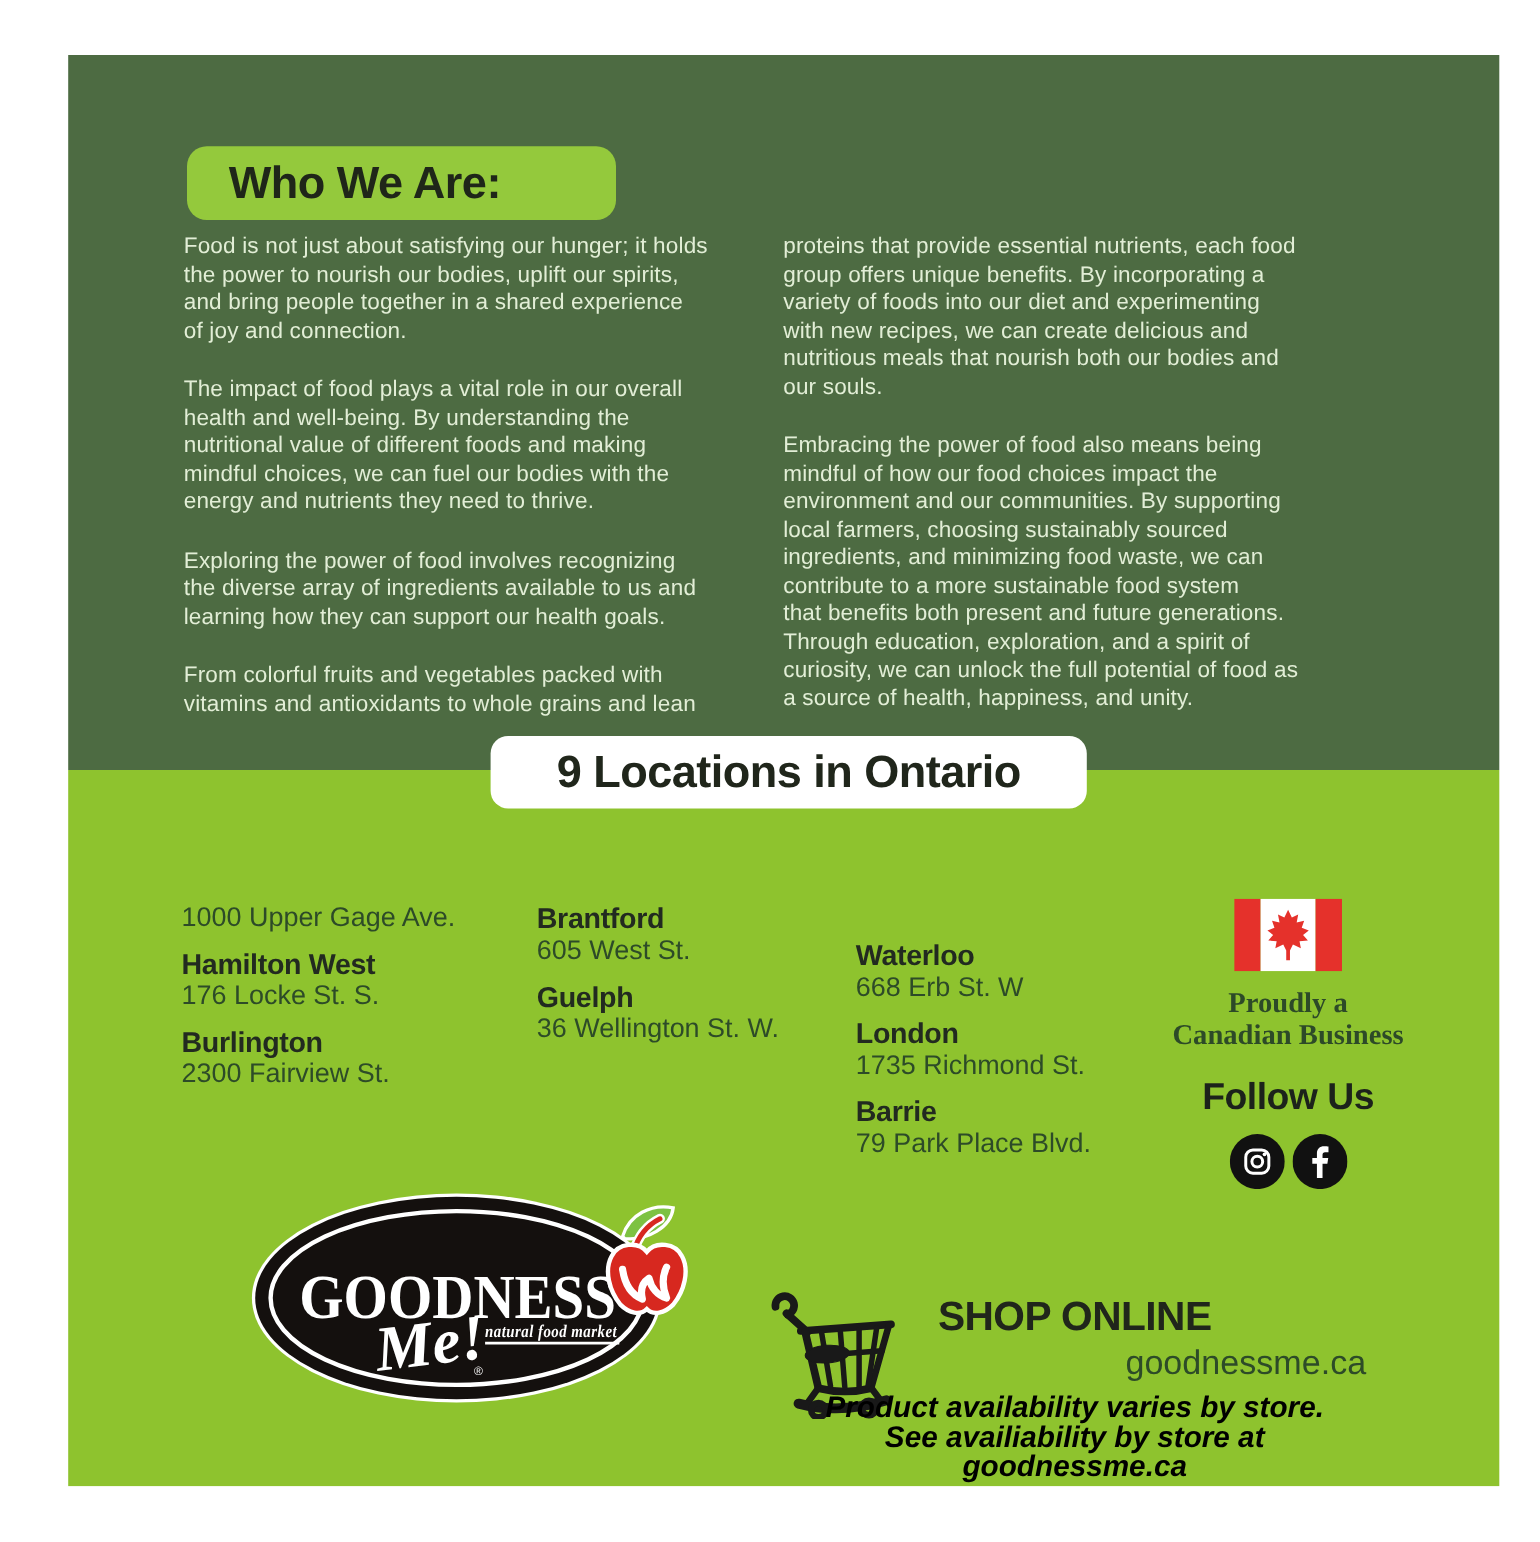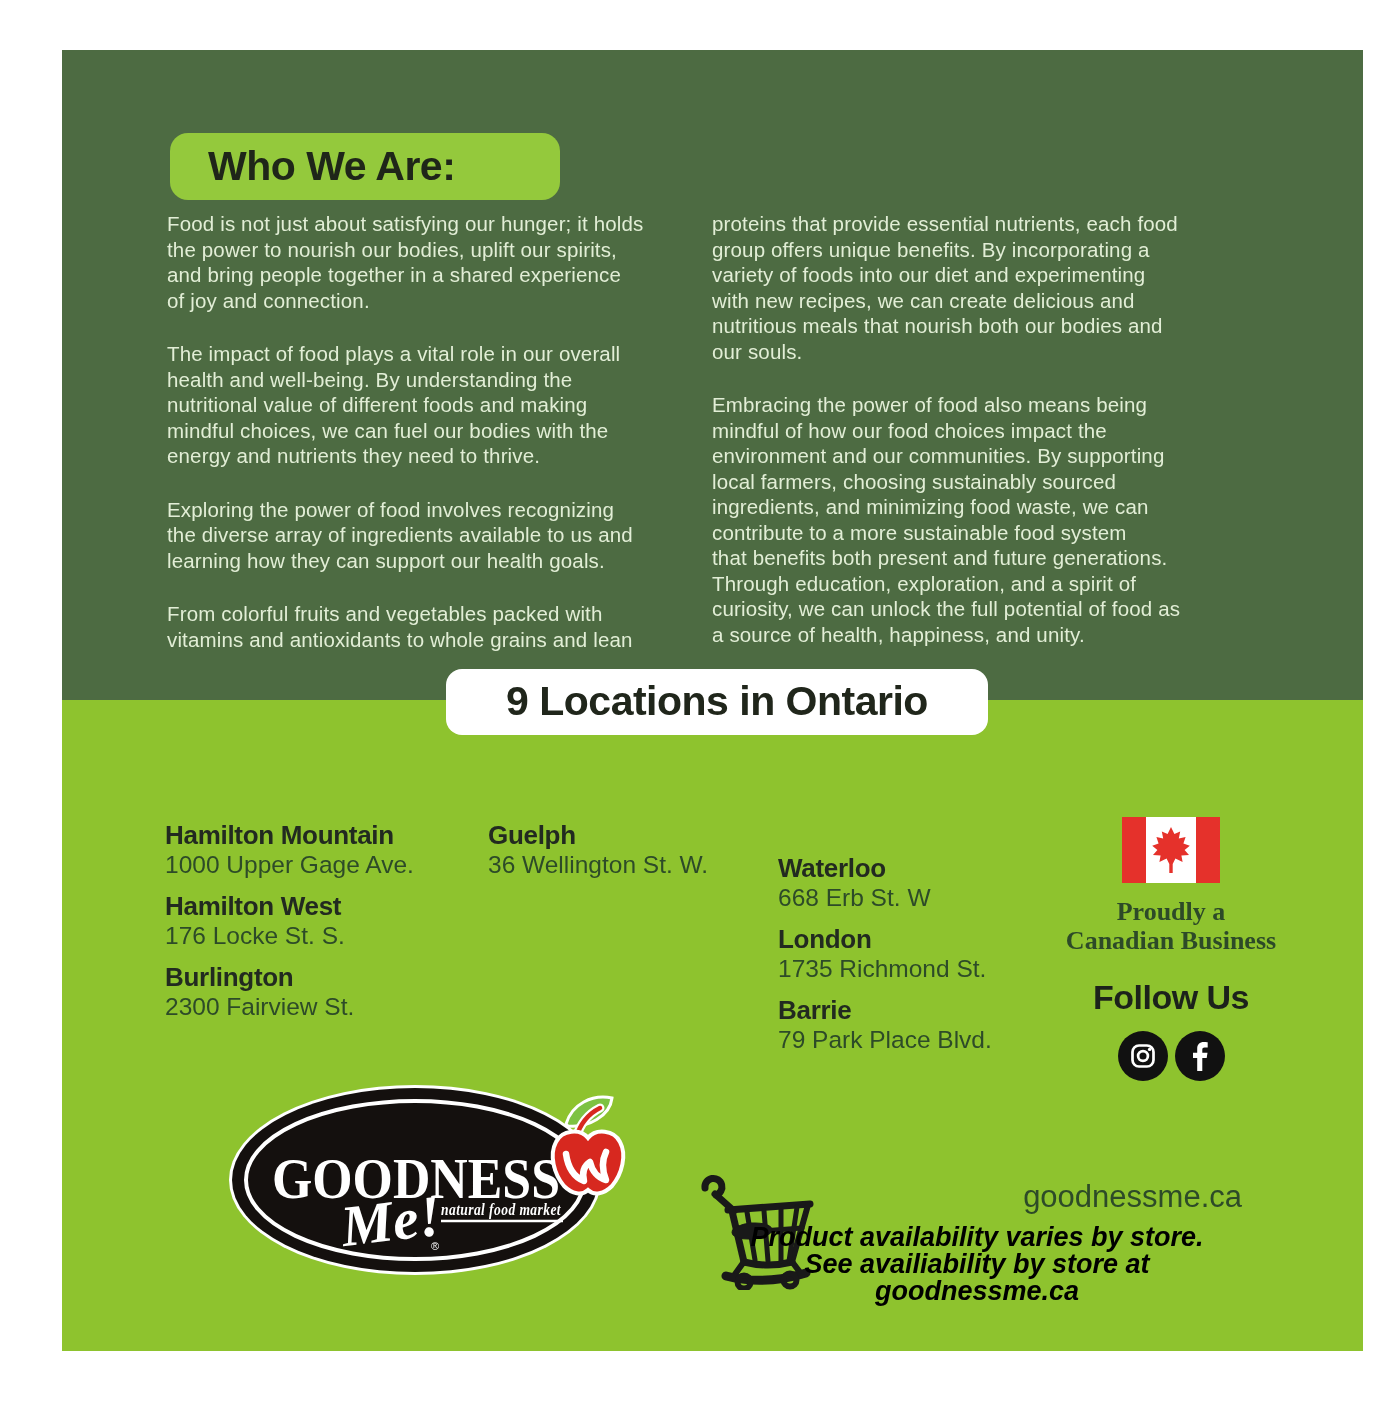--- a/index.html
+++ b/index.html
@@ -107,34 +107,37 @@
     </section>
 
     <div class="loc-pill">
       <span>9 Locations in Ontario</span>
     </div>
 
     <section class="bottom-section">
 
       <div class="loc-col loc-col-1">
         <div class="loc-entry">
-          <div class="loc-name">Hamilton Mountain</div>
           <div class="loc-addr">1000 Upper Gage Ave.</div>
         </div>
         <div class="loc-entry">
           <div class="loc-name">Hamilton West</div>
           <div class="loc-addr">176 Locke St. S.</div>
         </div>
         <div class="loc-entry">
           <div class="loc-name">Burlington</div>
           <div class="loc-addr">2300 Fairview St.</div>
         </div>
       </div>
 
       <div class="loc-col loc-col-2">
+        <div class="loc-entry">
+          <div class="loc-name">Brantford</div>
+          <div class="loc-addr">605 West St.</div>
+        </div>
         <div class="loc-entry">
           <div class="loc-name">Guelph</div>
           <div class="loc-addr">36 Wellington St. W.</div>
         </div>
       </div>
 
       <div class="loc-col loc-col-3">
         <div class="loc-entry">
           <div class="loc-name">Waterloo</div>
           <div class="loc-addr">668 Erb St. W</div>
@@ -211,20 +214,21 @@
           <ellipse cx="54" cy="69" rx="20" ry="8" fill="#191919" transform="rotate(-4 54 69)"></ellipse>
           <path d="M45 101 L35 115" stroke-width="6"></path>
           <path d="M95 101 L104 113" stroke-width="6"></path>
           <path d="M28 114 Q66 124 108 111" stroke-width="9"></path>
           <circle cx="46" cy="120" r="6.5" stroke-width="6"></circle>
           <circle cx="92" cy="118" r="6.5" stroke-width="6"></circle>
         </g>
       </svg>
 
       <div class="shop-block">
+        <div class="shop-title">SHOP ONLINE</div>
         <div class="shop-url">goodnessme.ca</div>
         <div class="shop-note first">Product availability varies by store.</div>
         <div class="shop-note">See availiability by store at goodnessme.ca</div>
       </div>
 
     </section>
   </div>
 </div>
 
 </body></html>

